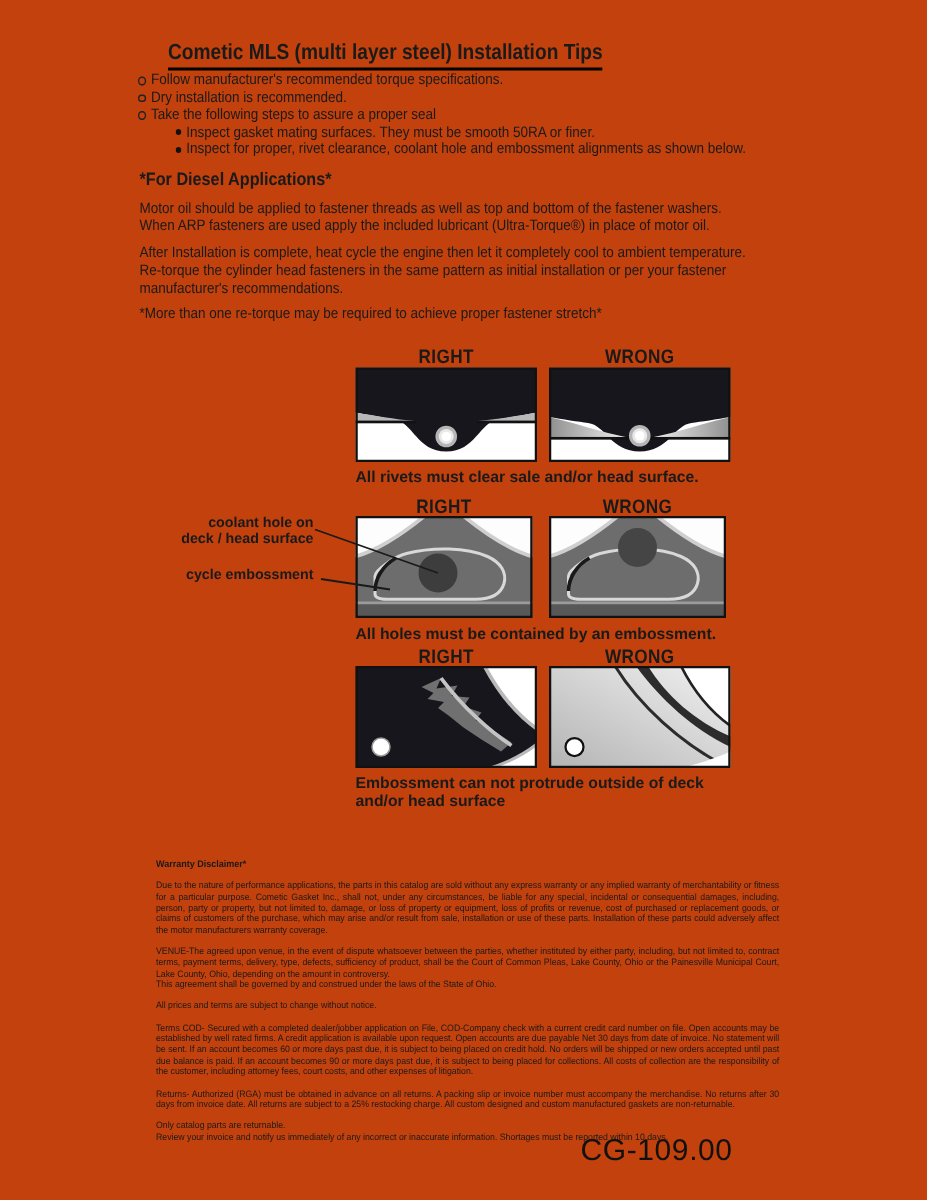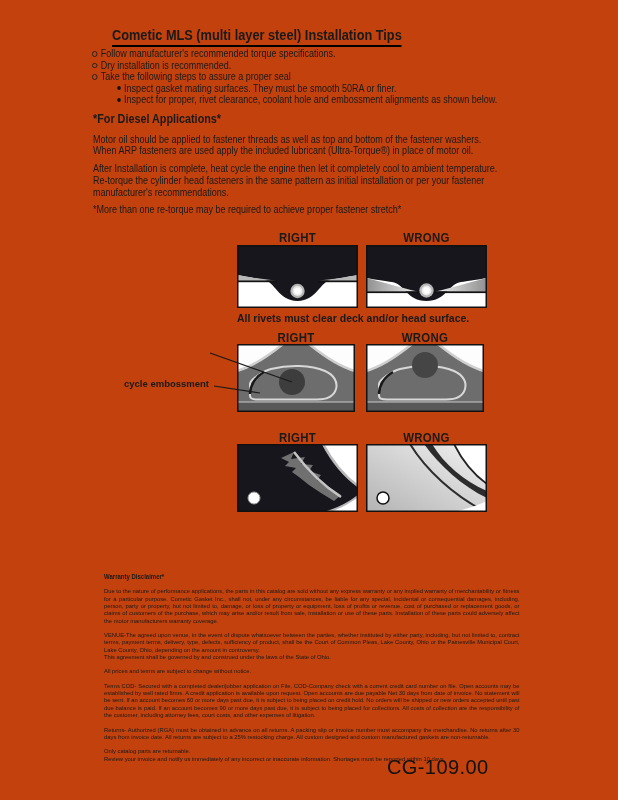--- a/index.html
+++ b/index.html
@@ -106,25 +106,29 @@
       <path d="M0,0 H121 V33 C112,34.5 101,36.2 95,37 C83,38.5 80,56 60.5,56 C41,56 38,38.5 26,37 C20,36.2 9,34.5 0,33 Z" fill="#16161c"></path>
       <path d="M0,33 C16,36.5 36,43.5 52,46.5 L0,46.5 Z" fill="url(#gL)"></path>
       <path d="M121,33 C105,36.5 85,43.5 69,46.5 L121,46.5 Z" fill="url(#gR)"></path>
       <rect x="0" y="46.3" width="121" height="1.8" fill="#111"></rect>
       <circle cx="60.5" cy="45.5" r="7.2" fill="#b5b5b5"></circle>
       <circle cx="60.5" cy="45.5" r="5" fill="#e9e9e9"></circle>
       <circle cx="60.5" cy="45.5" r="3.2" fill="#ffffff"></circle>
       <rect x="0" y="0" width="121" height="63" fill="none" stroke="#111" stroke-width="3"></rect>
     </svg>
   </div>
-  <div class="abs dcap" style="left:237px;top:312px;width:280px;">All rivets must clear deck and/or head surface.</div>
+  <div class="abs dcap" style="left:237px;top:312px;width:280px;">All rivets must clear sale and/or head surface.</div>
 
   <div class="abs dlabel" style="left:237px;top:330px;width:118px;">RIGHT</div>
   <div class="abs dlabel" style="left:366px;top:330px;width:118px;">WRONG</div>
 
+  <div class="abs callout" style="left:99px;top:344px;width:110px;">
+    <div>coolant hole on</div>
+    <div>deck / head surface</div>
+  </div>
   <div class="abs callout" style="left:97px;top:379px;width:112px;">cycle embossment</div>
 
   <div class="abs dbox" style="left:237px;top:344px;">
     <svg width="118" height="68" viewBox="0 0 118 68">
       <rect width="118" height="68" fill="#6d6d6d"></rect>
       <path d="M0,0 H46 C30,13 14,23 0,27 Z" fill="#fdfdfd"></path>
       <path d="M118,0 H72 C88,13 104,23 118,27 Z" fill="#fdfdfd"></path>
       <path d="M46,0 C30,13 14,23 0,27" stroke="#cfcfcf" stroke-width="2.5" fill="none"></path>
       <path d="M72,0 C88,13 104,23 118,27" stroke="#cfcfcf" stroke-width="2.5" fill="none"></path>
       <path d="M13,52 L13,40 C13,36 26,27 34,25 C52,20.5 74,21 88,27 C97,31 101,38 99,45 C97,52 90,55.5 80,55.5 L21,55.5 C15.5,55.5 13,54.5 13,52 Z" fill="none" stroke="#d8d8d8" stroke-width="2"></path>
@@ -149,20 +153,21 @@
       <rect x="0" y="59" width="118" height="9" fill="#585858"></rect>
       <rect x="0" y="0" width="118" height="68" fill="none" stroke="#111" stroke-width="3"></rect>
     </svg>
   </div>
 
   <svg class="abs" style="left:205px;top:348px;z-index:5;" width="92" height="50" viewBox="0 0 92 50">
     <line x1="5" y1="5" x2="87" y2="34" stroke="#1a1a1a" stroke-width="1.2"></line>
     <line x1="9" y1="38" x2="55" y2="45" stroke="#1a1a1a" stroke-width="1.2"></line>
   </svg>
 
+  <div class="abs dcap" style="left:237px;top:417px;width:280px;">All holes must be contained by an embossment.</div>
 
   <div class="abs dlabel" style="left:237px;top:430px;width:121px;">RIGHT</div>
   <div class="abs dlabel" style="left:366px;top:430px;width:121px;">WRONG</div>
 
   <div class="abs dbox" style="left:237px;top:444px;">
     <svg width="121" height="68" viewBox="0 0 121 68">
       <rect width="121" height="68" fill="#16161c"></rect>
       <path d="M86,0 H121 V42 C107,32 95,17 86,0 Z" fill="#ffffff"></path>
       <path d="M86,0 C95,17 107,32 121,42" stroke="#b9b9b9" stroke-width="2.5" fill="none"></path>
       <path d="M121,52 C112,59 101,64.5 90,68 L121,68 Z" fill="#ffffff"></path>
@@ -186,20 +191,21 @@
       <path d="M88,0 H121 V40 C107,30 96,16 88,0 Z" fill="#ffffff"></path>
       <path d="M88,0 C96,16 107,30 121,40" stroke="#222" stroke-width="1.8" fill="none"></path>
       <path d="M58,0 C74,22 96,42 121,54 L121,47 C98,37 78,20 66,0 Z" fill="#2c2c2c"></path>
       <path d="M44,0 C60,26 88,52 120,68" stroke="#2c2c2c" stroke-width="2" fill="none"></path>
       <path d="M121,57 C109,62.5 97,66 87,68 L121,68 Z" fill="#fdfdfd"></path>
       <circle cx="17" cy="54" r="6" fill="#ffffff"></circle>
       <circle cx="17" cy="54" r="6" fill="none" stroke="#111" stroke-width="1.5"></circle>
       <rect x="0" y="0" width="121" height="68" fill="none" stroke="#111" stroke-width="3"></rect>
     </svg>
   </div>
+  <div class="abs dcap" style="left:237px;top:516px;width:250px;">Embossment can not protrude outside of deck and/or head surface</div>
 
   <div class="abs disclaimer">
     <h3>Warranty Disclaimer*</h3>
     <p>Due to the nature of performance applications, the parts in this catalog are sold without any express warranty or any implied warranty of merchantability or fitness for a particular purpose.  Cometic Gasket Inc., shall not, under any circumstances, be liable for any special, incidental or consequential damages, including, person, party or property, but not limited to, damage, or loss of property or equipment, loss of profits or revenue, cost of purchased or replacement goods, or claims of customers of the purchase, which may arise and/or result from sale, installation or use of these parts.  Installation of these parts could adversely affect the motor manufacturers warranty coverage.</p>
     <p>VENUE-The agreed upon venue, in the event of dispute whatsoever between the parties, whether instituted by either party, including, but not limited to, contract terms, payment terms, delivery, type, defects, sufficiency of product, shall be the Court of Common Pleas, Lake County, Ohio or the Painesville Municipal Court, Lake County, Ohio, depending on the amount in controversy.
 This agreement shall be governed by and construed under the laws of the State of Ohio.</p>
     <p>All prices and terms are subject to change without notice.</p>
     <p>Terms COD- Secured with a completed dealer/jobber application on File, COD-Company check with a current credit card number on file.  Open accounts may be established by well rated firms.  A credit application is available upon request.  Open accounts are due payable Net 30 days from date of invoice.  No statement will be sent.  If an account becomes 60 or more days past due, it is subject to being placed on credit hold.  No orders will be shipped or new orders accepted until past due balance is paid.  If an account becomes 90 or more days past due, it is subject to being placed for collections.  All costs of collection are the responsibility of the customer, including attorney fees, court costs, and other expenses of litigation.</p>
     <p>Returns- Authorized (RGA) must be obtained in advance on all returns.  A packing slip or invoice number must accompany the merchandise.  No returns after 30 days from invoice date.  All returns are subject to a 25% restocking charge.  All custom designed and custom manufactured gaskets are non-returnable.</p>
     <p>Only catalog parts are returnable.

